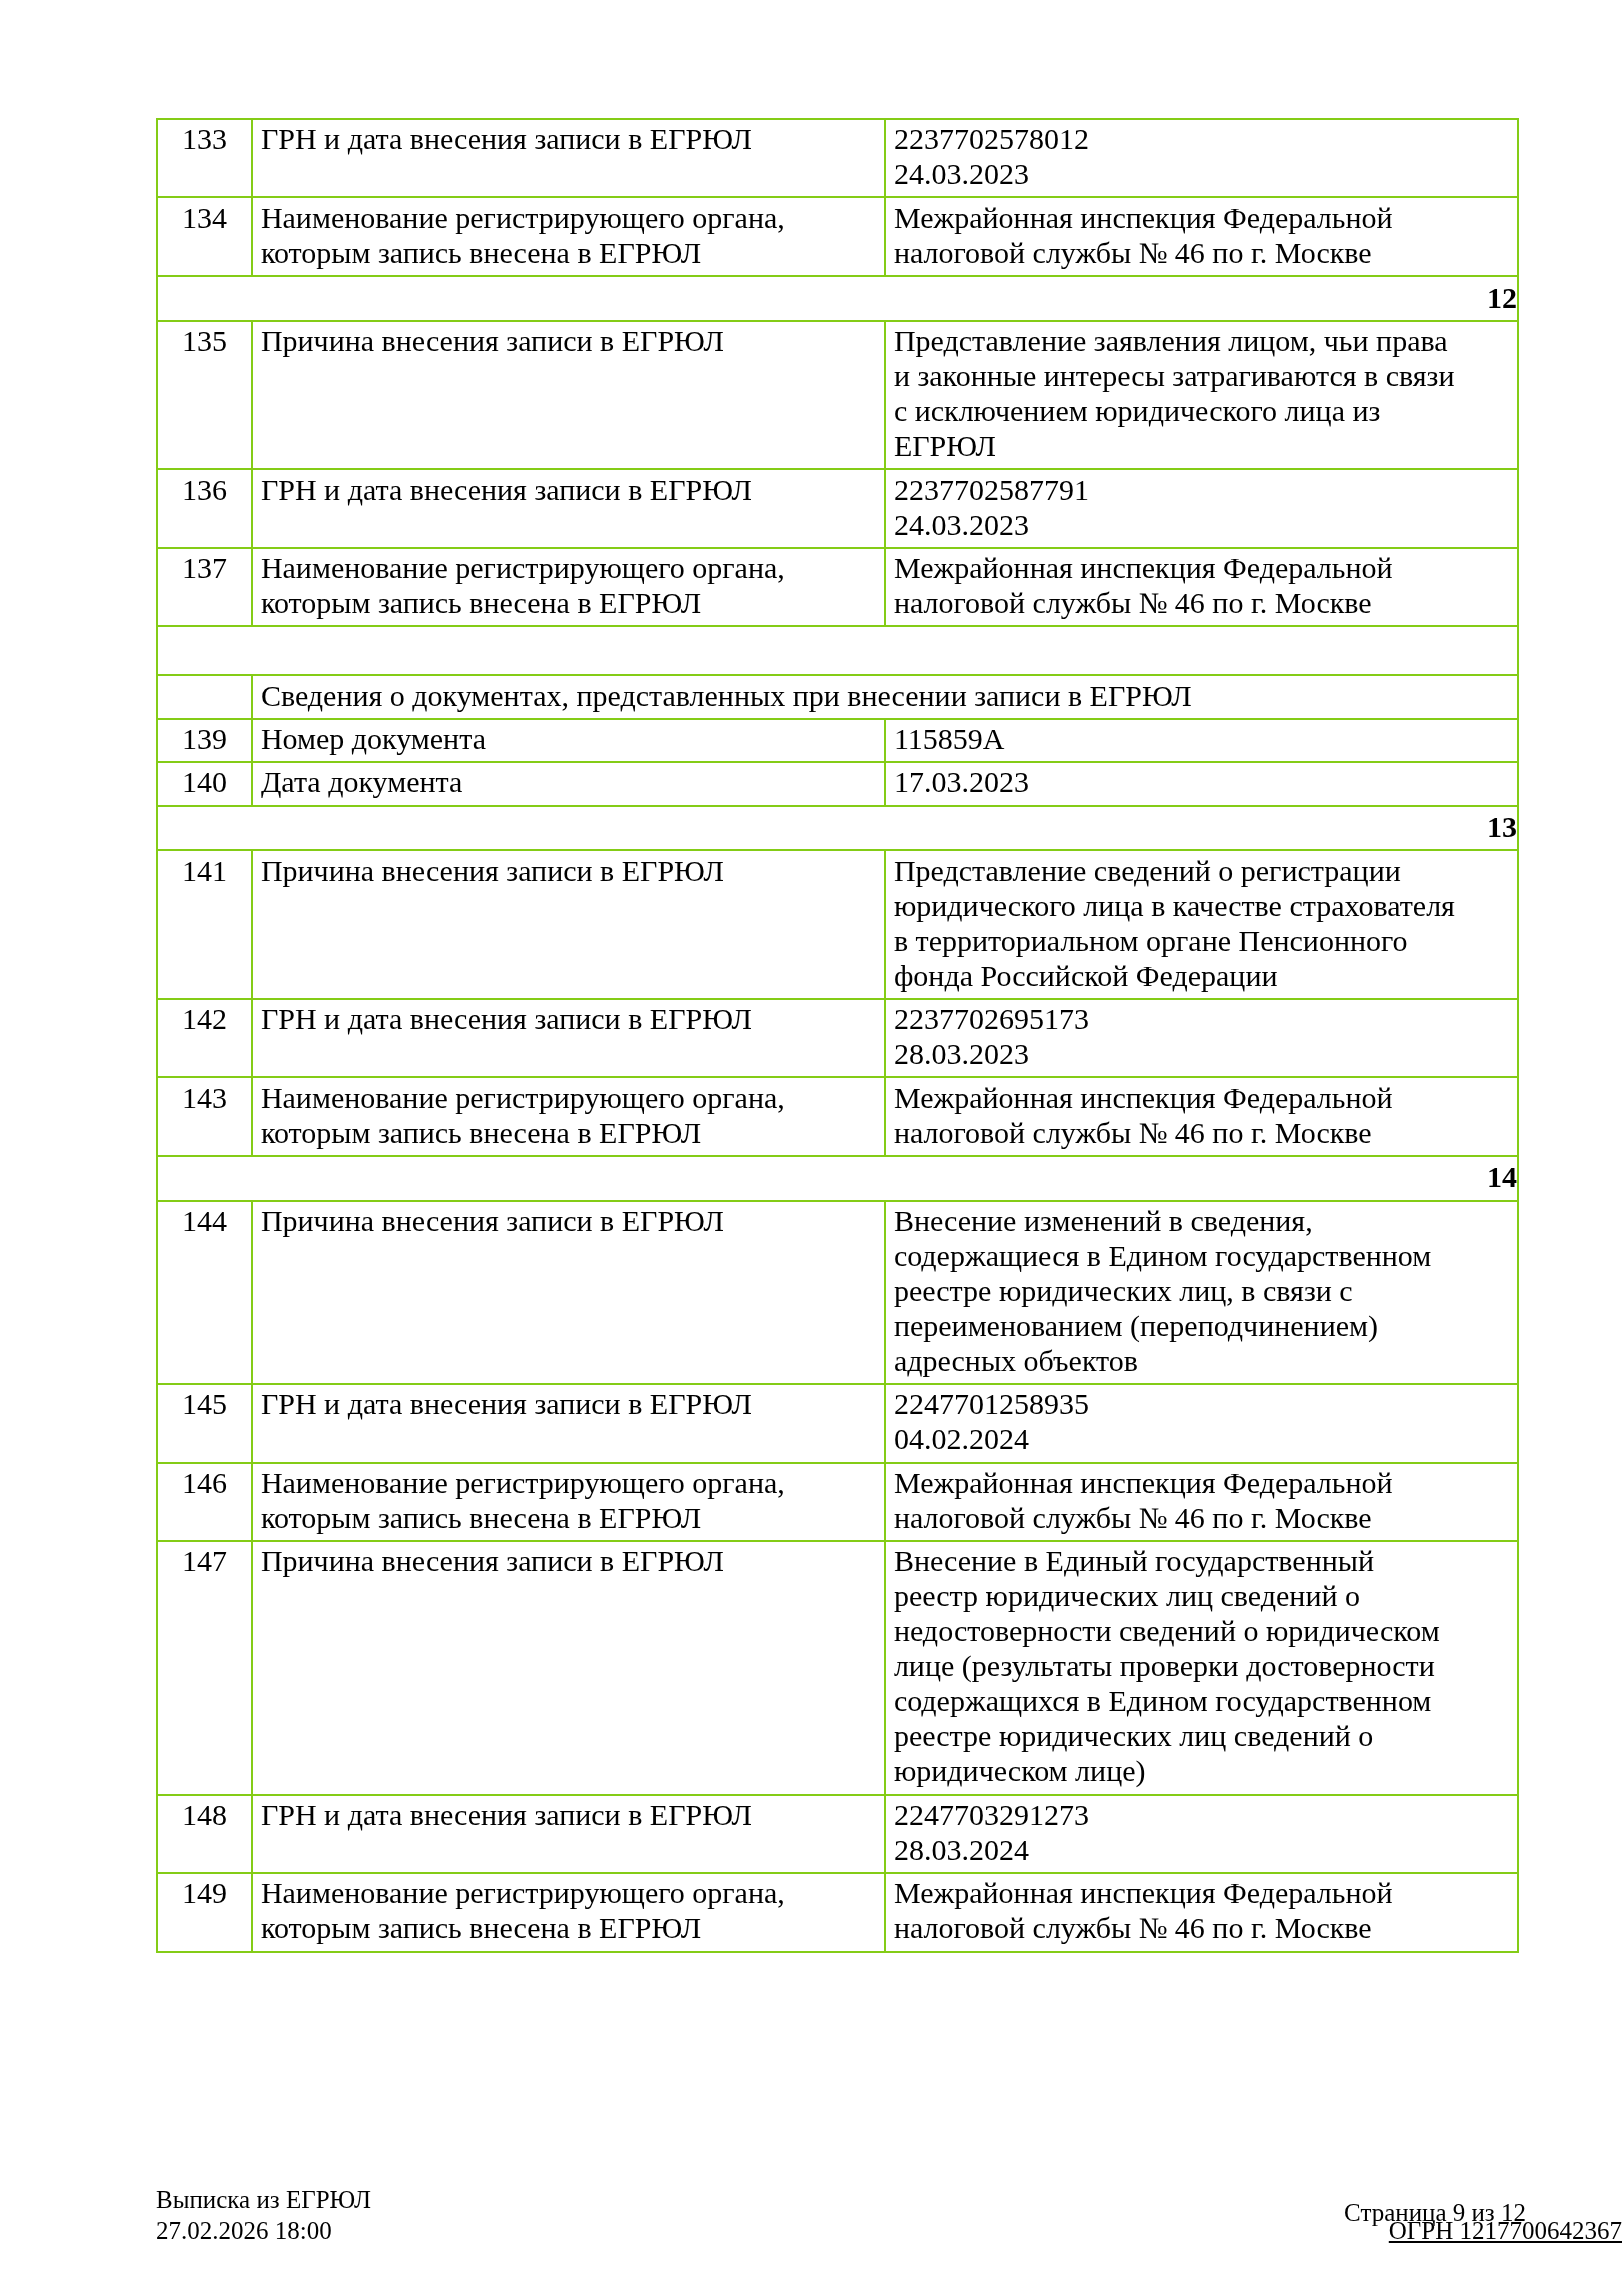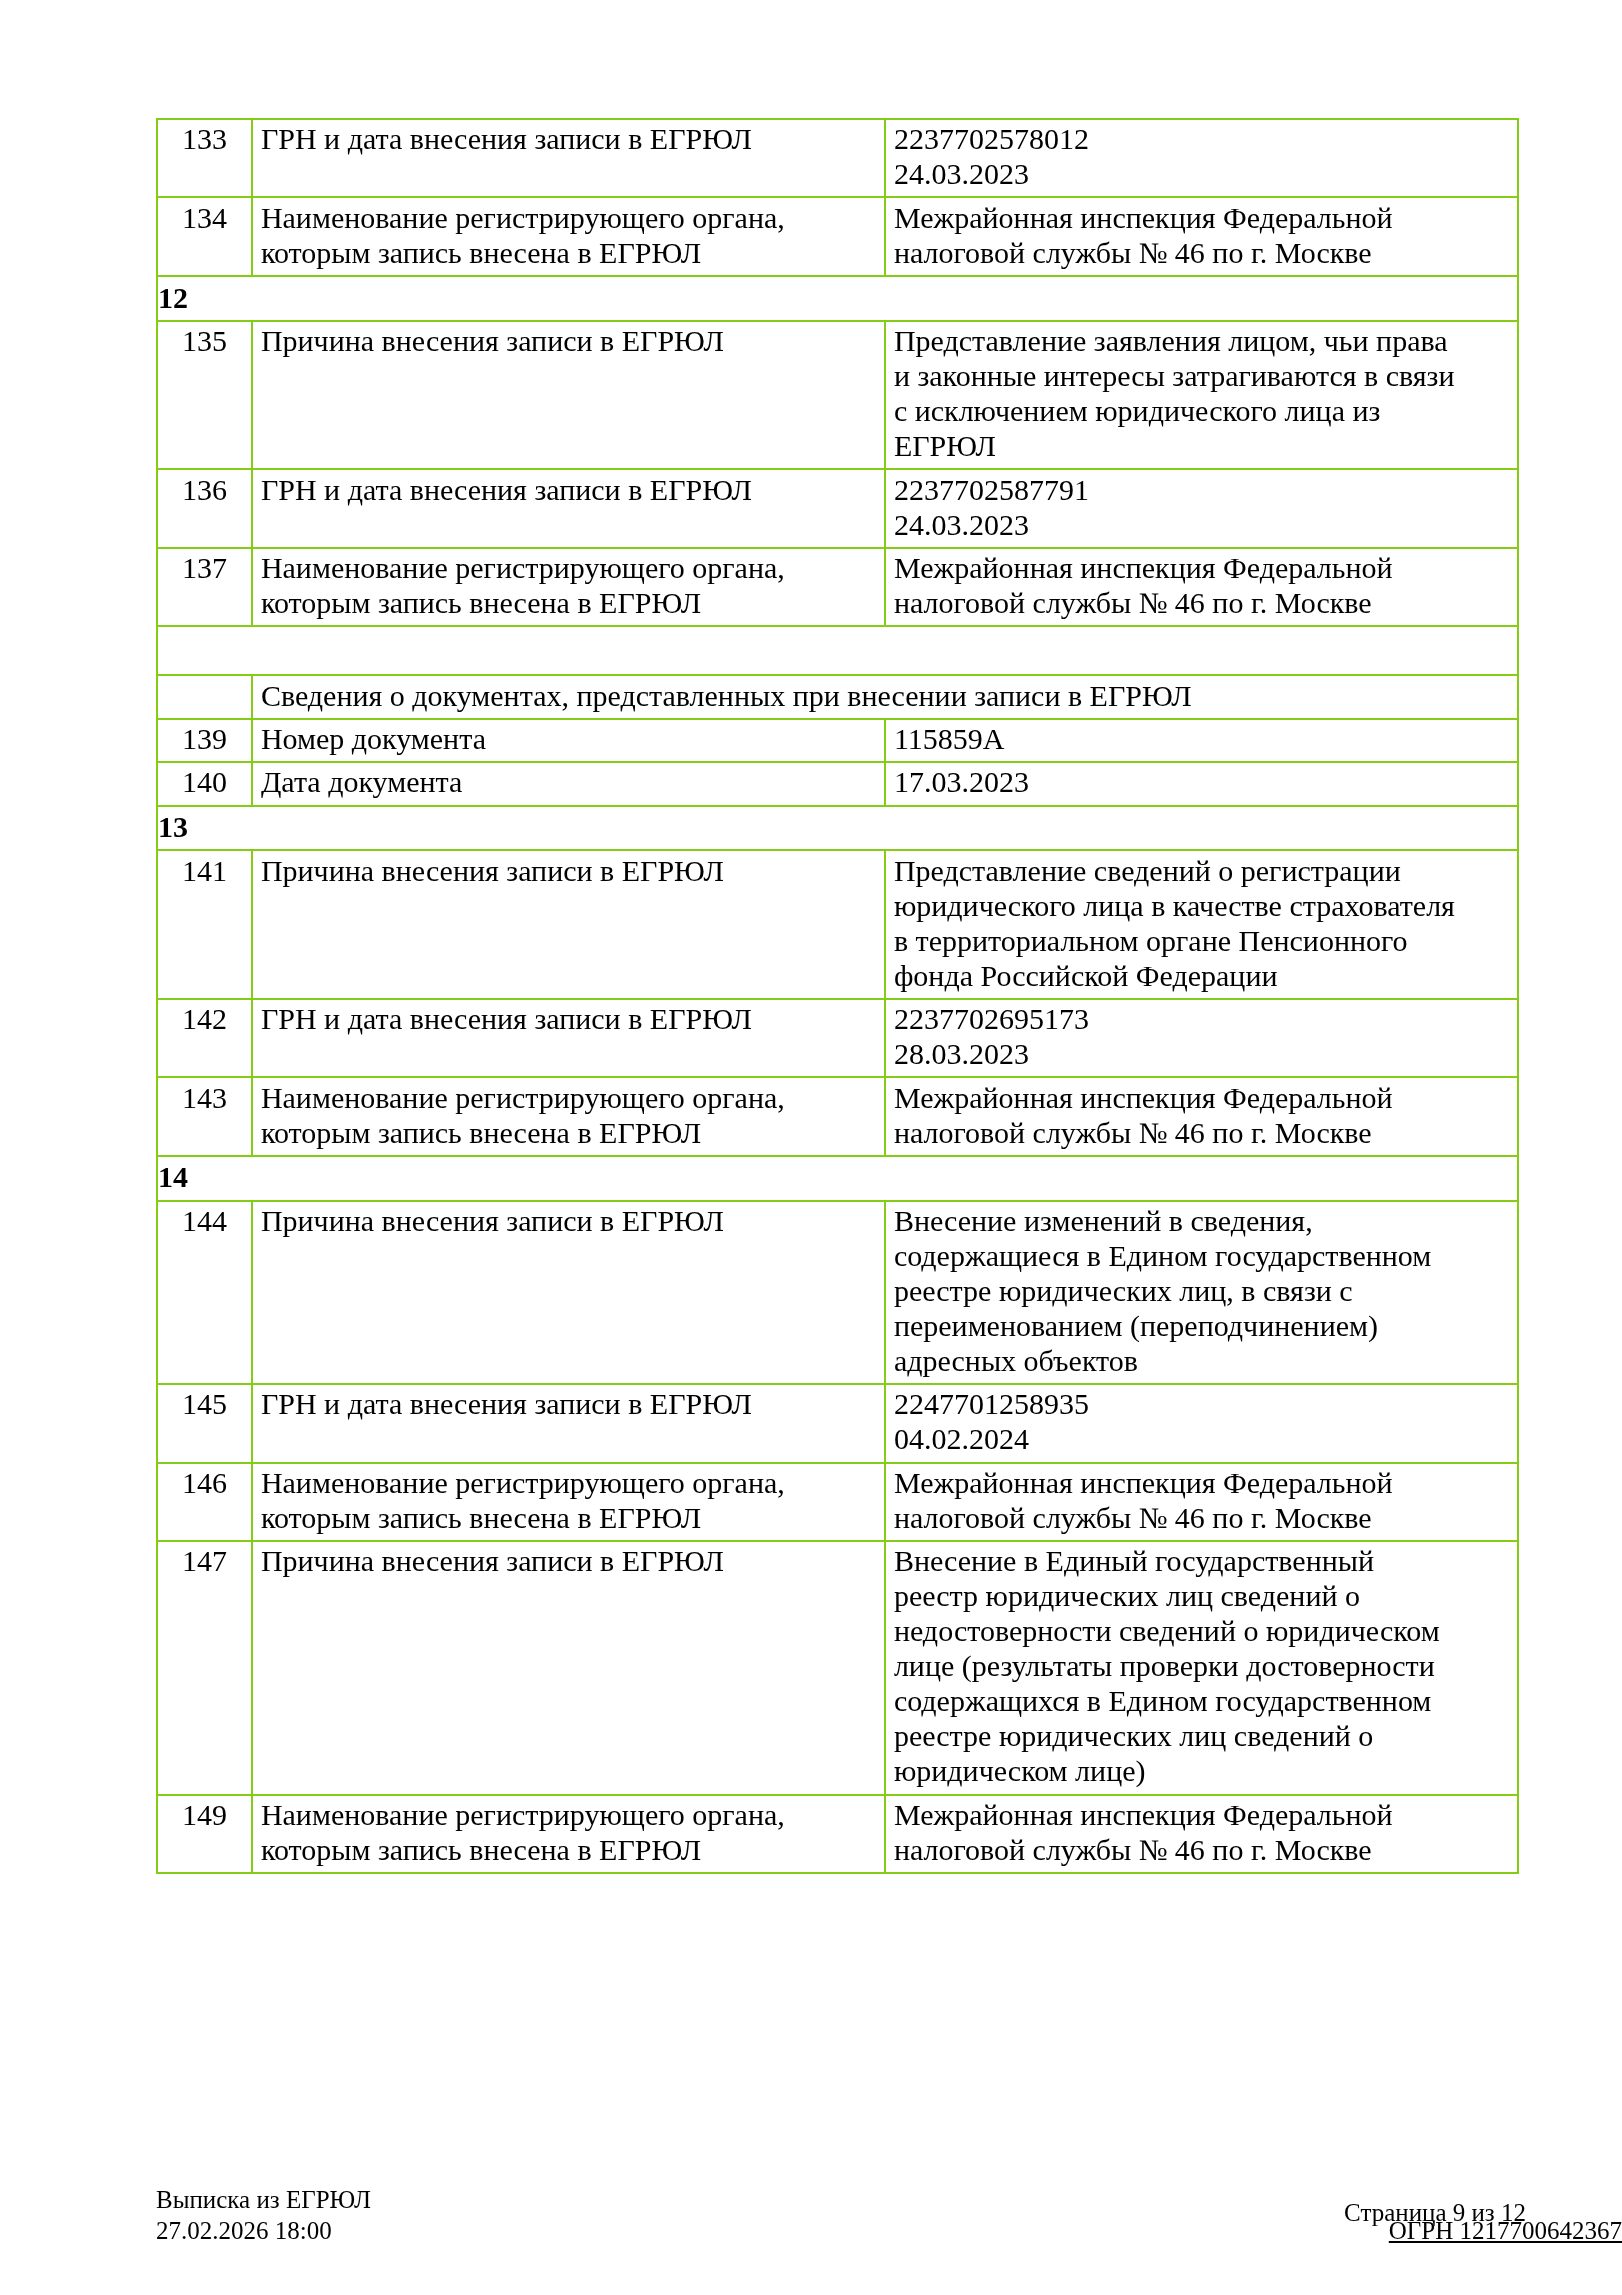--- a/index.html
+++ b/index.html
@@ -35,21 +35,21 @@
     white-space: pre-line;
     overflow: hidden;
   }
   td.num {
     text-align: center;
     padding-left: 2.6px;
     padding-right: 2.6px;
     white-space: normal;
   }
   tr.section td {
-    text-align: left;
+    text-align: right;
     font-weight: bold;
     padding: 2.6px 0 5.2px 0;
     white-space: normal;
   }
   tr.spacer td {
     height: 47px;
     padding: 0;
   }
   .footer {
     position: absolute;
@@ -184,20 +184,26 @@
             <td class="label">Причина внесения записи в ЕГРЮЛ</td>
             <td class="value">Внесение в Единый государственный
 реестр юридических лиц сведений о
 недостоверности сведений о юридическом
 лице (результаты проверки достоверности
 содержащихся в Едином государственном
 реестре юридических лиц сведений о
 юридическом лице)</td>
           </tr>
           <tr class="data">
+            <td class="num">148</td>
+            <td class="label">ГРН и дата внесения записи в ЕГРЮЛ</td>
+            <td class="value">2247703291273
+28.03.2024</td>
+          </tr>
+          <tr class="data">
             <td class="num">149</td>
             <td class="label">Наименование регистрирующего органа,
 которым запись внесена в ЕГРЮЛ</td>
             <td class="value">Межрайонная инспекция Федеральной
 налоговой службы № 46 по г. Москве</td>
           </tr>
         </tbody>
     </table>
   </div>
 

